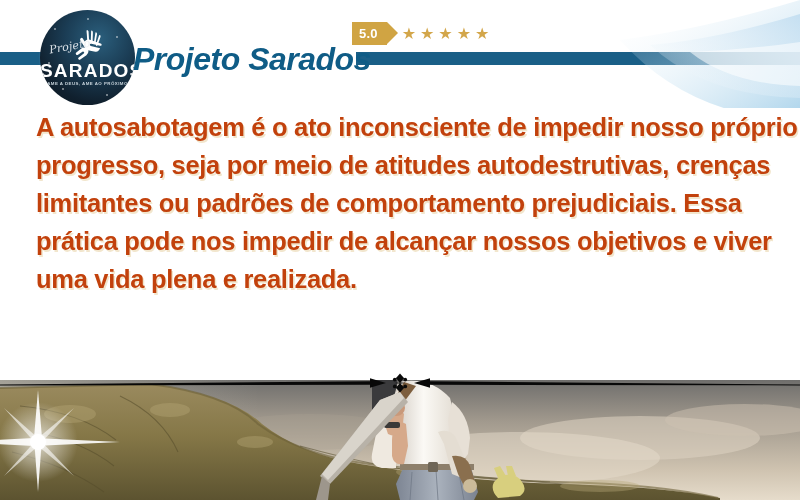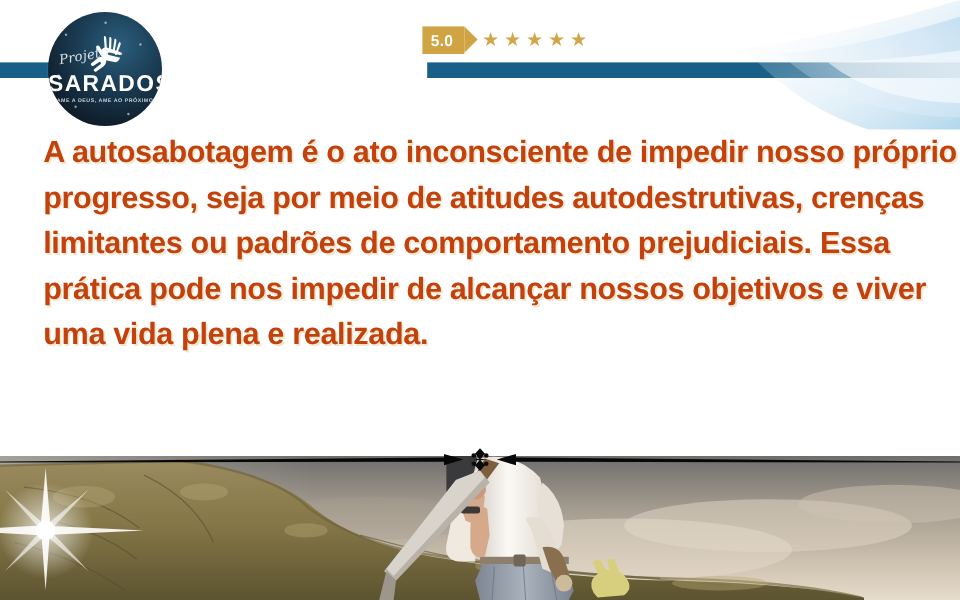--- a/index.html
+++ b/index.html
@@ -217,20 +217,21 @@
 
       <div class="script">Projeto</div>
 
       <div class="word">
         <span>SARADOS</span>
       </div>
 
       <div class="tag">AME A DEUS, AME AO PRÓXIMO</div>
     </div>
 
+    <div id="brand-title">Projeto Sarados</div>
 
     <div id="rating">
       <div id="score-badge">5.0</div>
       <div id="stars">
         <span class="star">★</span>
         <span class="star">★</span>
         <span class="star">★</span>
         <span class="star">★</span>
         <span class="star">★</span>
       </div>

